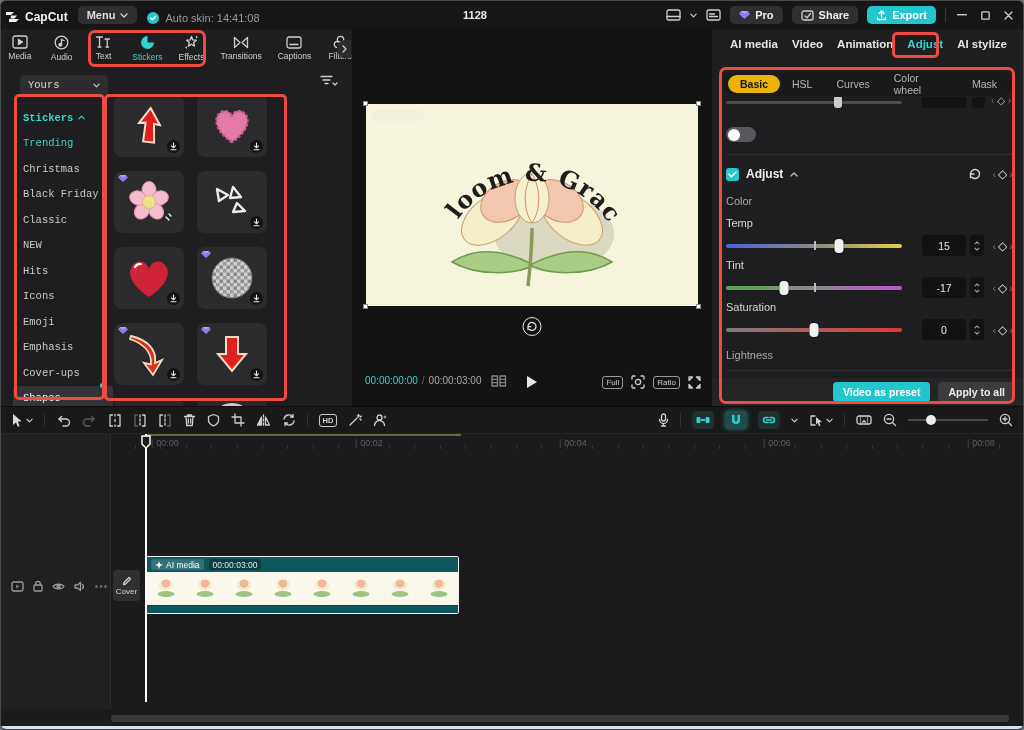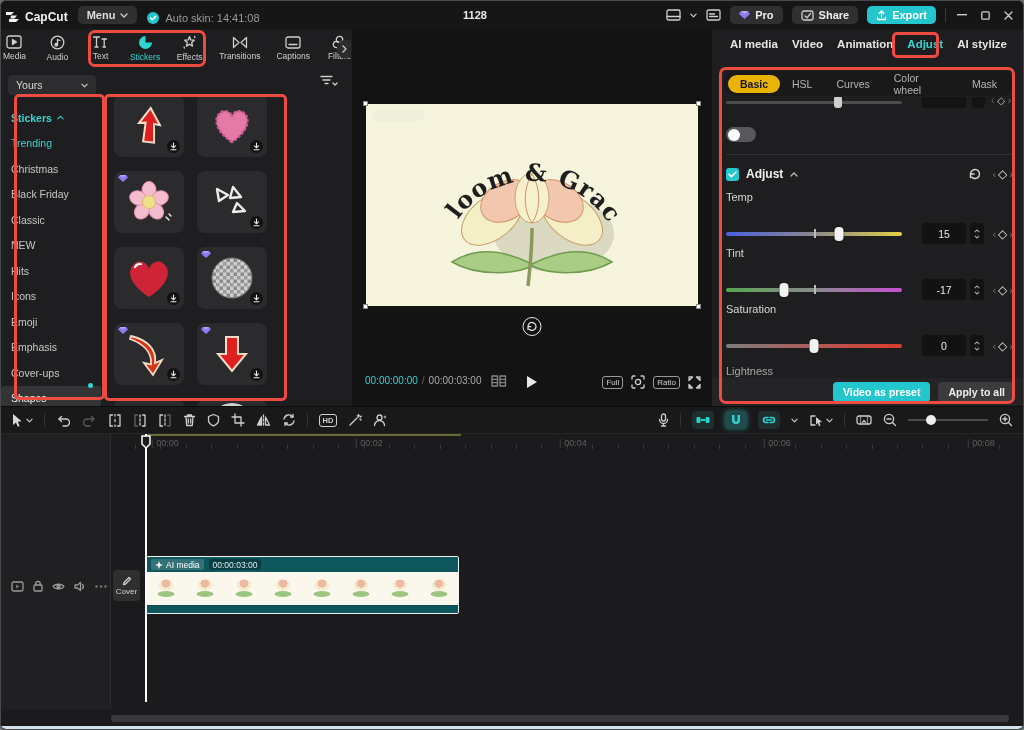--- a/index.html
+++ b/index.html
@@ -26,30 +26,30 @@
 
   
   .left-panel { position:absolute; left:0; top:28px; width:352px; height:377px; background:#1e1e20;
                 border-right:1px solid #101011; }
   .player-panel { position:absolute; left:352px; top:28px; width:358px; height:377px; background:#131314; }
   .right-panel { position:absolute; left:710px; top:28px; width:314px; height:377px; background:#1e1e20;
                  border-left:1px solid #101011; }
 
   
   .media-tabs { position:absolute; left:0; top:0; width:352px; height:38px; display:flex;
-                align-items:center; gap:16px; }
+                align-items:center; padding-left:6px; gap:16px; }
   .mtab { width:40px; display:flex; flex-direction:column; align-items:center; gap:2px; color:#cfcfcf; }
   .mtab.wide { width:47px; }
   .mtab-label { font-size:8.5px; }
   .mtab.active .mtab-label { color:#38d4ce; }
   .tabs-expand { position:absolute; right:2px; top:11px; width:14px; height:18px; background:#2c2c2e;
                  border-radius:8px 0 0 8px; display:flex; align-items:center; justify-content:center; }
 
   
-  .sidebar { position:absolute; left:0; top:38px; width:103px; bottom:0; padding-top:8px; }
+  .sidebar { position:absolute; left:12px; top:38px; width:103px; bottom:0; padding-top:8px;font-family:Liberation Mono, monospace; }
   .yours-select { margin:0 0 10px 7px; width:88px; height:20px; background:#2d2d2f; border-radius:4px;
                   display:flex; align-items:center; justify-content:space-between; padding:0 8px;
                   color:#d8d8d8; font-size:10.5px; }
   .side-item { height:25.5px; display:flex; align-items:center; gap:5px; padding-left:10px;
                font-size:10.5px; color:#c8c8c8; position:relative; }
   .side-item.section { color:#38d4ce; font-weight:bold; }
   .side-item.teal { color:#38d4ce; }
   .side-item.selected { background:#343436; color:#f0f0f0; width:100px; border-radius:3px; }
   .side-dot { position:absolute; right:8px; top:-3px; width:5px; height:5px; border-radius:50%; background:#2fd4cf; }
 
@@ -106,21 +106,21 @@
   .toggle { width:30px; height:15px; border-radius:8px; background:#58585c; position:relative; flex:none; margin-top:8px; }
   .toggle-knob { position:absolute; left:1.5px; top:1.5px; width:12px; height:12px; border-radius:50%; background:#fff; }
   .divider { height:1px; background:#303033; margin:12px 0; }
   .adjust-head { display:flex; align-items:center; gap:7px; }
   .checkbox { width:13px; height:13px; border-radius:3px; background:#26c7ce; display:flex; align-items:center; justify-content:center; }
   .adjust-title { font-size:12px; font-weight:bold; color:#f0f0f0; }
   .ah-right { margin-left:auto; display:flex; align-items:center; gap:10px; }
   .kf { color:#6f6f72; font-size:11px; display:flex; align-items:center; gap:2px; }
   .kf .dia { color:#e0e0e0; font-size:12px; }
   .section-label { font-size:11px; color:#a8a8aa; margin:14px 0 2px; }
-  .sl-row { position:relative; height:22px; margin:20px 0 2px; }
+  .sl-row { position:relative; height:22px; margin:6px 0 2px; }
   .sl-track { position:absolute; left:0; top:9px; width:176px; height:3.5px; border-radius:2px; }
   .grad-temp { background:linear-gradient(90deg,#4a5fe0,#8a8a8a 50%,#e3cf45); }
   .grad-tint { background:linear-gradient(90deg,#56a84f,#8a8a8a 50%,#c74fd6); }
   .grad-sat  { background:linear-gradient(90deg,#7d7d7d,#e03a2e); }
   .sl-mid { position:absolute; left:50%; top:-3px; width:1.5px; height:9px; background:#bbb; }
   .sl-handle { position:absolute; top:-5px; width:9px; height:14px; background:#f2f2f2; border-radius:4px;
                transform:translateX(-50%); box-shadow:0 0 2px rgba(0,0,0,.6); }
   .val-box { position:absolute; left:196px; top:0; width:44px; height:21px; background:#121213;
              border-radius:4px; display:flex; align-items:center; justify-content:center;
              font-size:10.5px; color:#e8e8e8; }
@@ -636,20 +636,21 @@
             <path d="M1 4 l3-3 3 3"></path>
           </svg>
         <span class="ah-right">
           <svg width="14" height="14" viewBox="0 0 14 14" fill="none" stroke="#d8d8d8" stroke-width="1.4" stroke-linecap="round">
               <path d="M2.5 7 a4.5 4.5 0 1 1 1.3 3.2 M2.5 10.5 V7 h3.5"></path>
             </svg>
           <span class="kf">‹ <span class="dia">◇</span> ›</span>
         </span>
       </div>
 
+      <div class="section-label">Color</div>
 
       <div class="lbl-row" style="margin-top:10px;color:#d6d6d6">Temp</div>
       <div class="sl-row">
         <div class="sl-track grad-temp">
           <div class="sl-mid"></div>
             <div class="sl-handle" style="left:64%"></div>
         </div>
         <div class="val-box">
             <span>15</span>
           </div>

